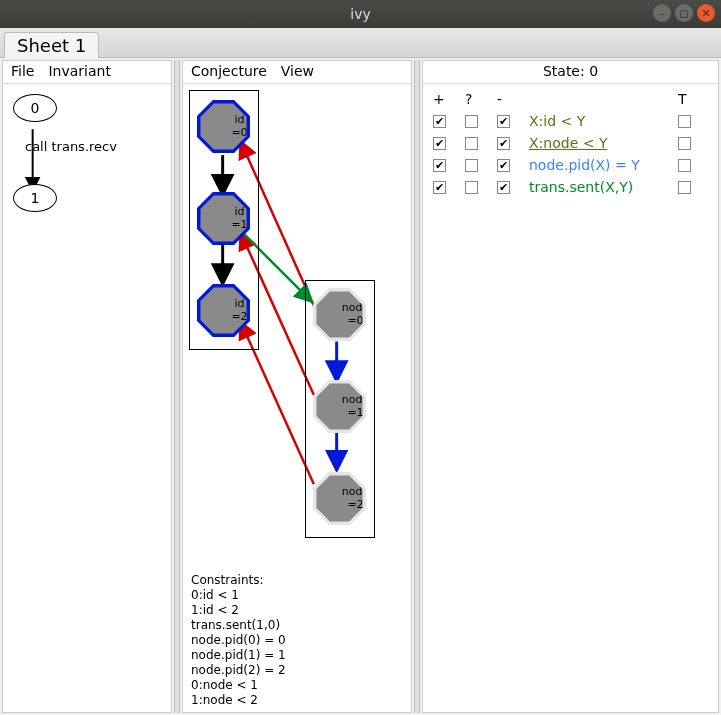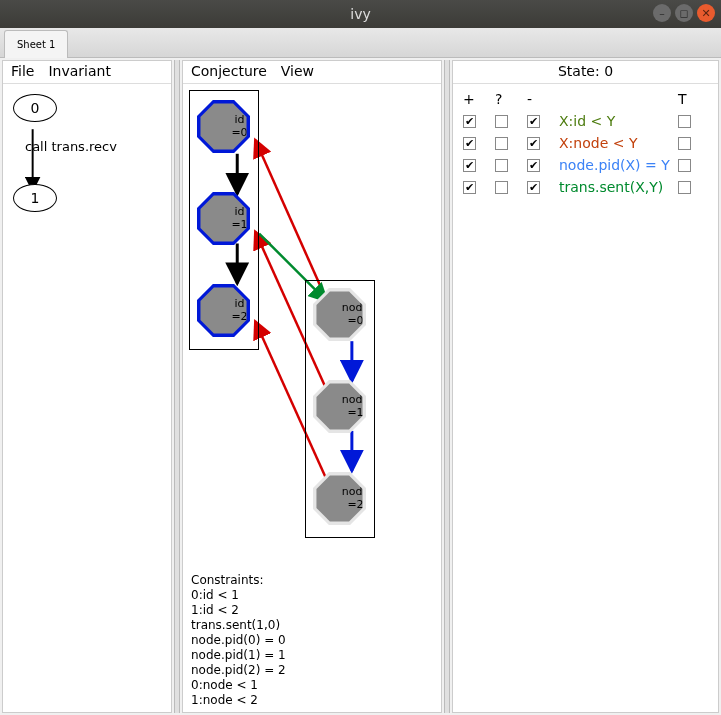--- a/index.html
+++ b/index.html
@@ -42,22 +42,22 @@
     background: linear-gradient(#e8e8e8, #d6d6d6);
     border-bottom: 1px solid #bbb;
     display: flex;
     align-items: flex-end;
     padding-left: 4px;
   }
   .tab {
     background: #f4f4f4;
     border: 1px solid #bbb;
     border-bottom: none;
-    padding: 8px 12px;
-    font-size: 10px;
+    padding: 2px 12px;
+    font-size: 18px;
     border-radius: 3px 3px 0 0;
     position: relative;
     bottom: -1px;
     margin-top: 40px;
   }
   .content {
     display: flex;
     height: calc(715px - 28px - 30px);
     background: #f0f0f0;
   }
@@ -150,21 +150,21 @@
   .chk {
     width:13px; height:13px;
     border:1px solid #888;
     display:inline-flex;
     align-items:center;justify-content:center;
     font-size:11px; line-height:1;
     background:#fff;
   }
   .chk.on::after { content:"✔"; }
   .lbl-black { color:#4d7c0f; }
-  .lbl-blue  { color:#c2410c; }
+  .lbl-blue  { color:#4d7c0f;text-decoration:underline; }
   .lbl-red   { color:#3b82f6; }
   .lbl-green { color:#008a2e; }
   svg.overlay {
     position:absolute; left:0; top:0; width:100%; height:100%;
     pointer-events:none;
   }
 </style>
 </head>
 <body>
 
@@ -204,21 +204,21 @@
       </div>
       <div style="position:absolute; left:22px; top:55px; font-size:13px;">call trans.recv</div>
       <div class="lg-node" style="left:10px; top:100px;">
         <span>1</span>
       </div>
     </div>
   </div>
 
   <div class="splitter"></div>
 
-  <div class="pane" style="width:260px">
+  <div class="pane" style="width:230px">
     <div class="menu">
       <span>Conjecture</span>
       <span>View</span>
     </div>
     <div class="body">
 
       <svg class="overlay" viewBox="0 0 230 630">
         <defs>
           <marker id="aBlk" markerWidth="8" markerHeight="8" refX="7" refY="4" orient="auto">
             <path d="M0,0 L8,4 L0,8 Z" fill="#000"></path>

